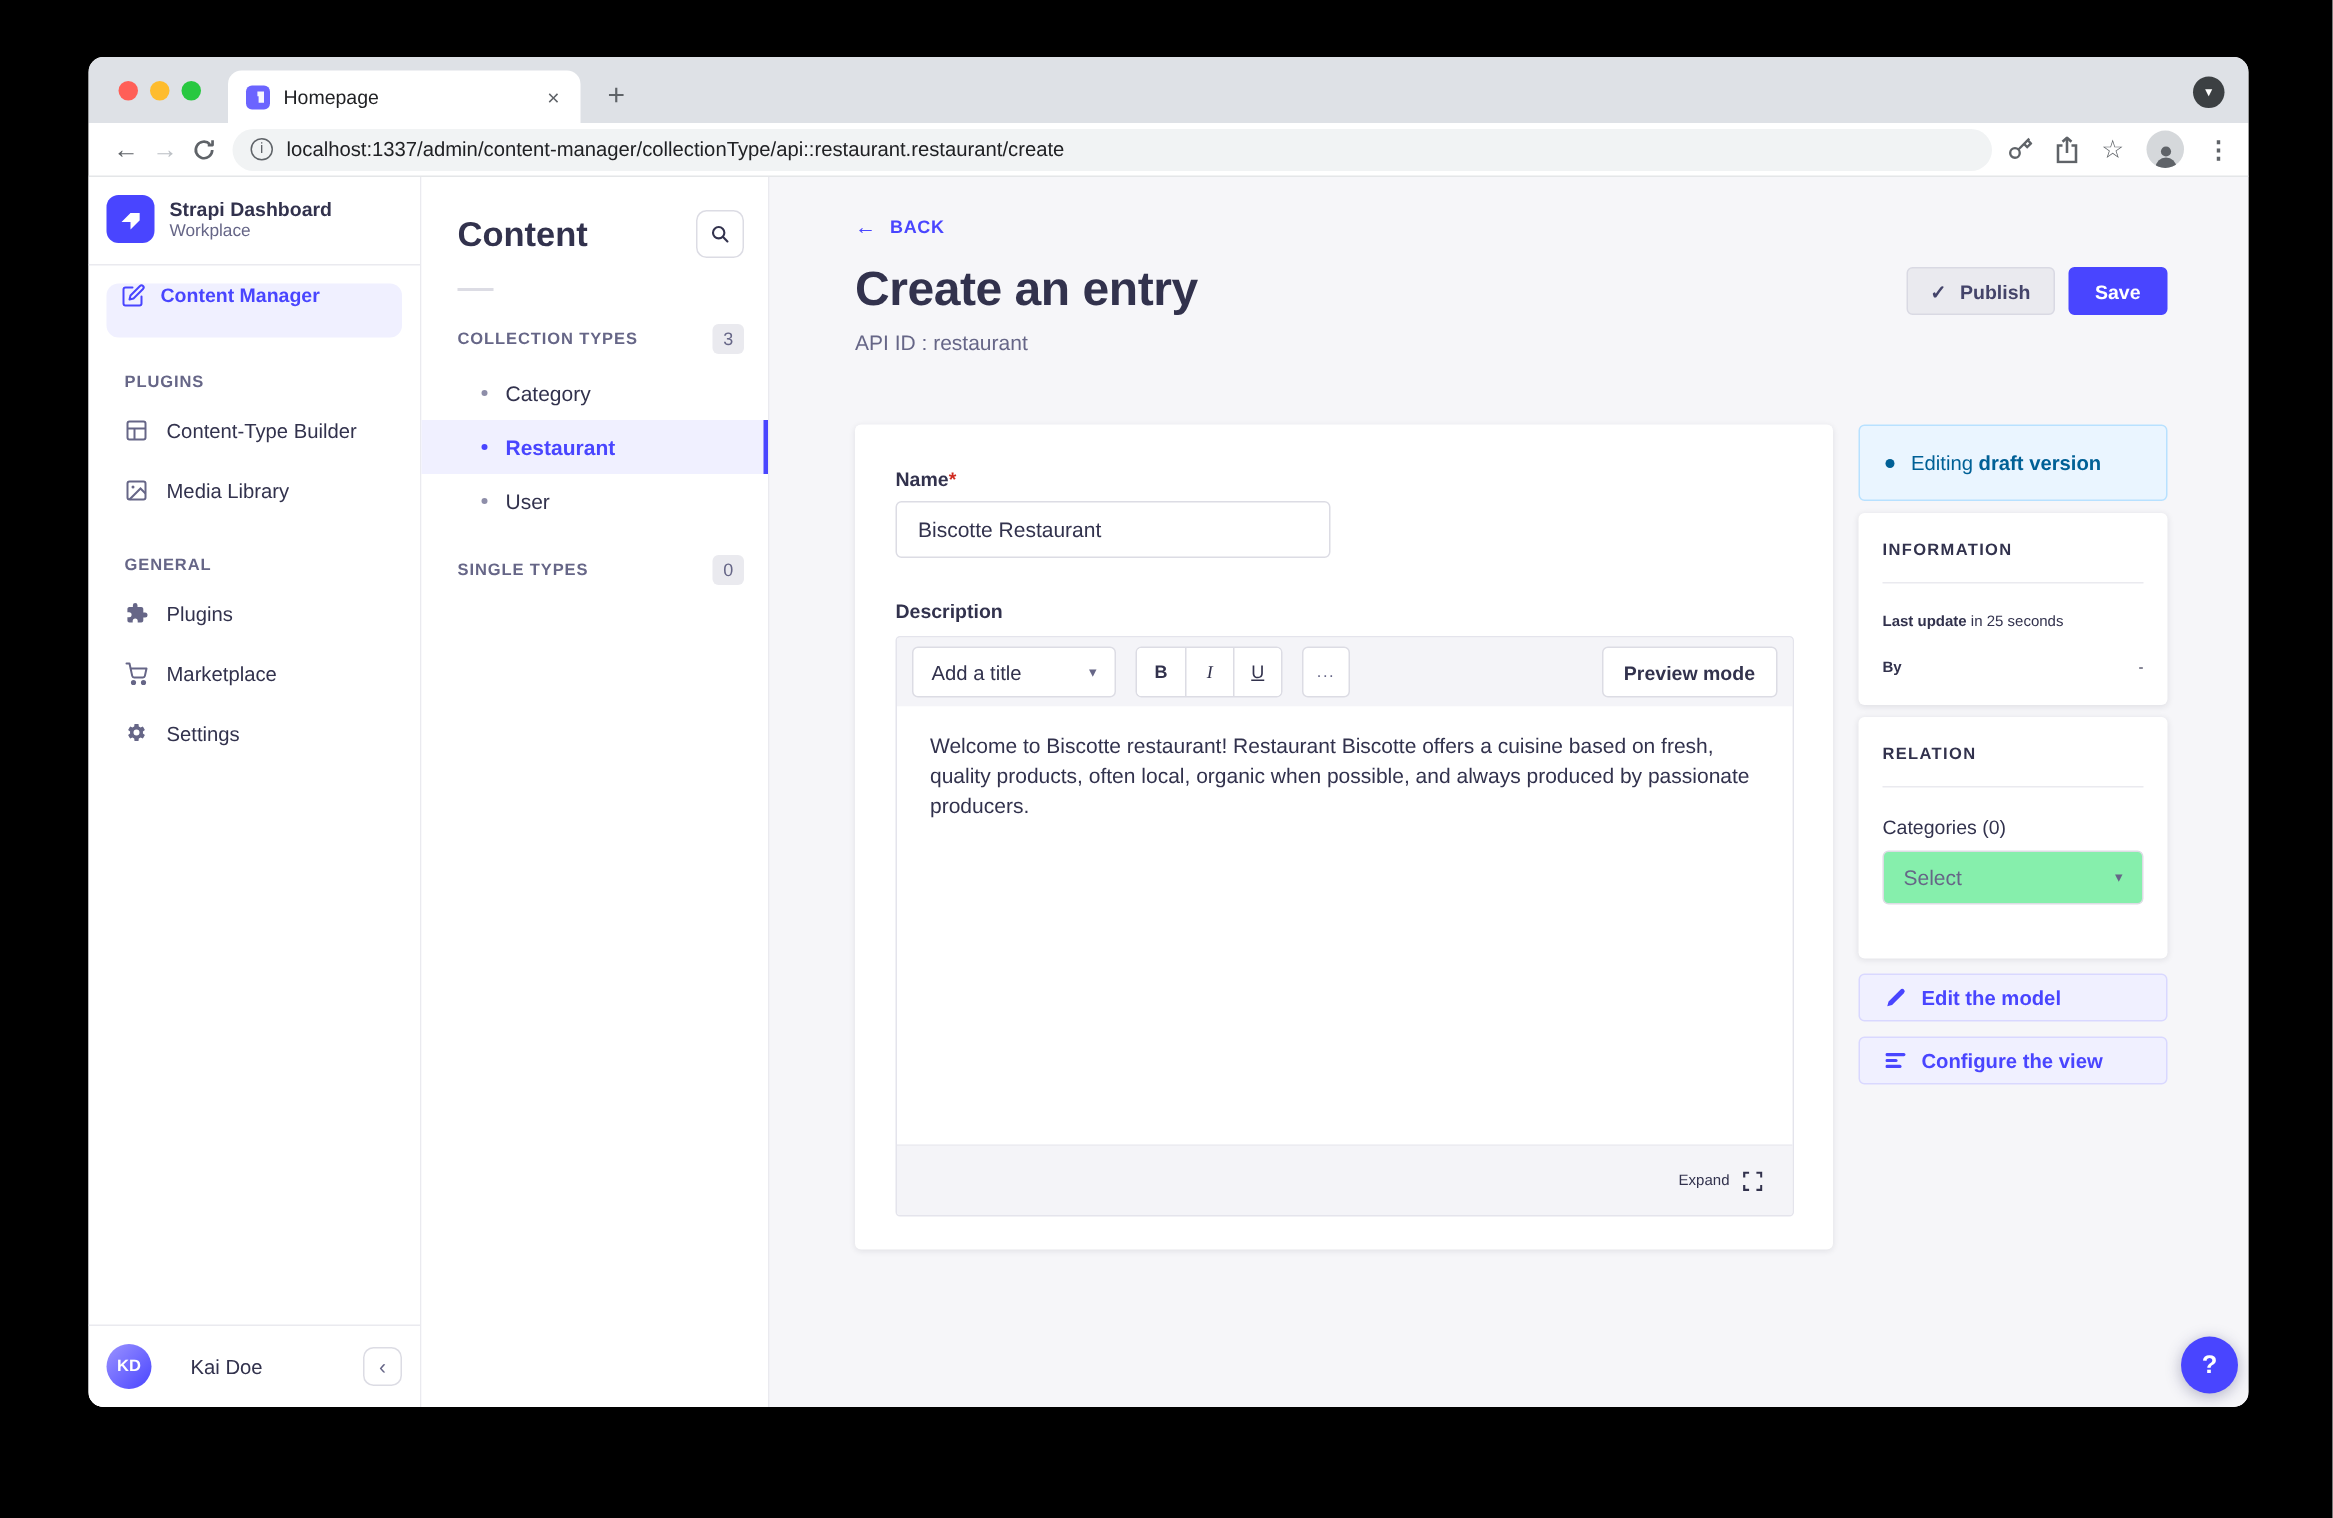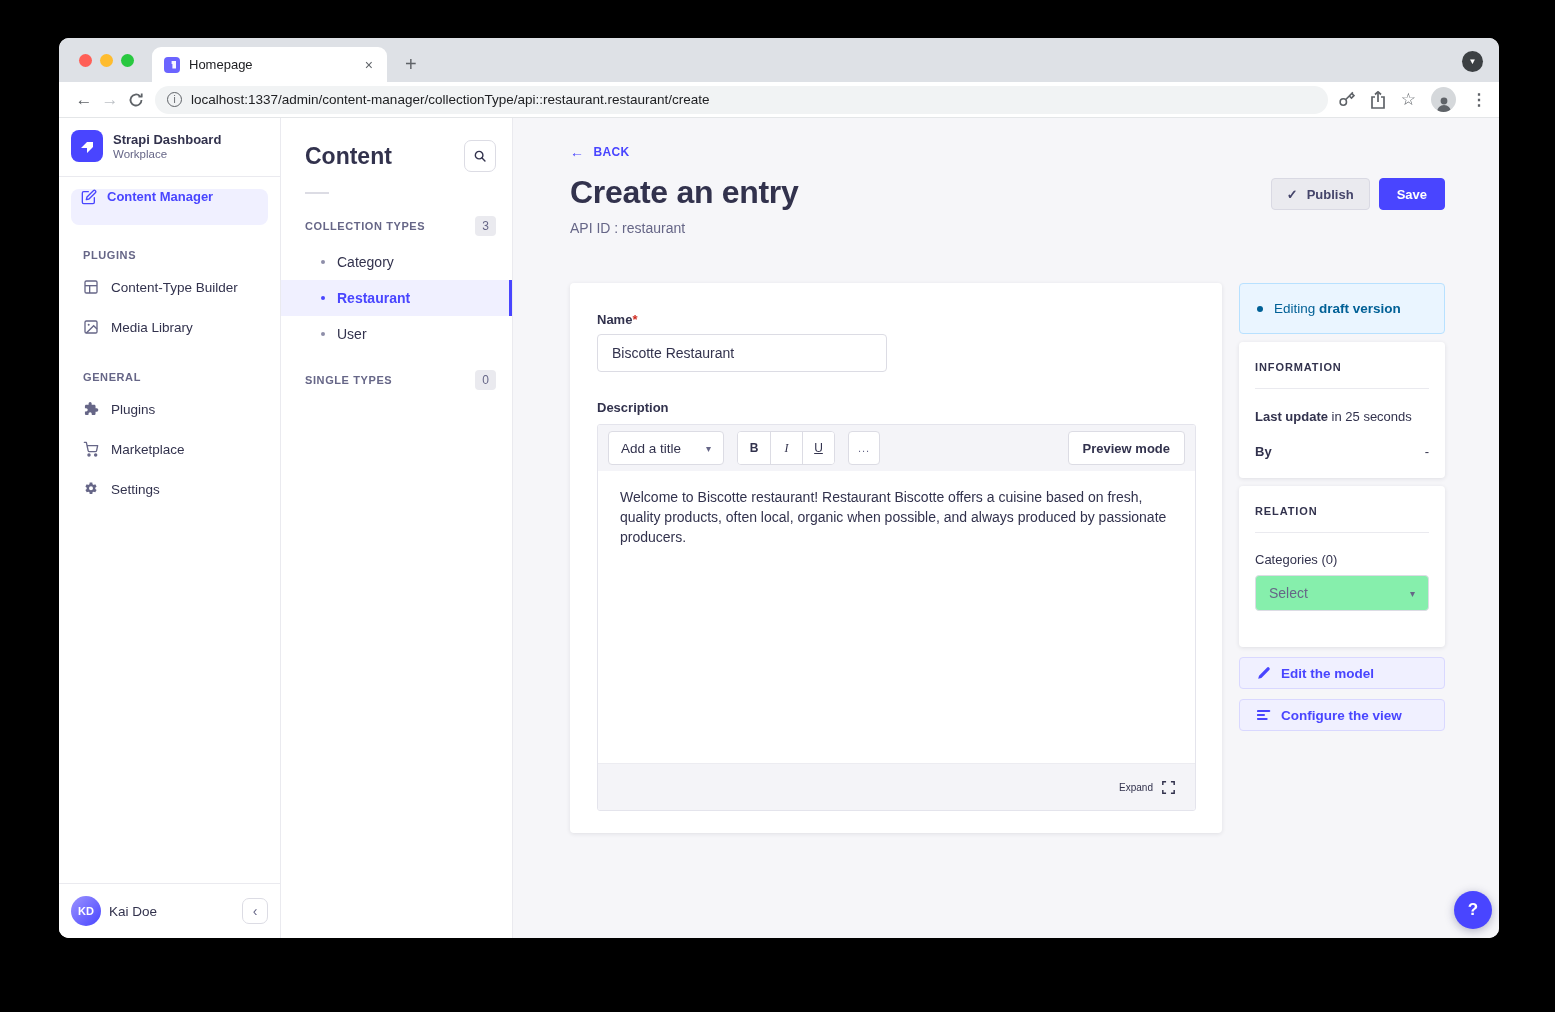--- a/index.html
+++ b/index.html
@@ -50,21 +50,21 @@
   .logo svg { position:absolute; left:6px; top:6px; }
   .app-title { font-size:13px; font-weight:bold; color:#32324d; line-height:1.25; }
   .app-sub { font-size:11.5px; color:#666687; }
   .sb-divider { height:1px; background:#eaeaef; }
   .cm-item { margin:12px 12px 0; background:#f0f0ff; border-radius:8px; height:36px; display:flex;
     align-items:flex-start; gap:10px; padding:0 10px; color:#4945ff; font-weight:bold; font-size:13px; cursor:pointer; }
   .sb-sec { padding:24px 24px 6px; font-size:11px; font-weight:bold; color:#666687; letter-spacing:.6px; }
   .sb-item { height:40px; display:flex; align-items:center; gap:12px; padding:0 24px; font-size:13.5px;
     color:#32324d; cursor:pointer; }
   .sb-item .sico { color:#666687; display:flex; flex:none; }
-  .sb-footer { margin-top:auto; border-top:1px solid #eaeaef; padding:12px; display:flex; align-items:center; gap:8px; }
+  .sb-footer { margin-top:auto; border-top:1px solid #eaeaef; padding:12px; display:flex; align-items:center; gap:26px; }
   .kd { width:30px; height:30px; border-radius:50%; background:linear-gradient(135deg,#9b93ff,#4945ff);
     color:#fff; font-size:11px; font-weight:bold; display:flex; align-items:center; justify-content:center; flex:none; }
   .kd-name { font-size:13.5px; color:#32324d; flex:1; }
   .collapse { width:26px; height:26px; border:1px solid #dcdce4; border-radius:7px; background:#fff;
     color:#666687; display:flex; align-items:center; justify-content:center; font-size:14px; cursor:pointer; }
 
   
   .contentnav { width:232px; background:#fff; border-right:1px solid #eaeaef; padding-top:22px; flex:none; }
   .cn-head { display:flex; justify-content:space-between; align-items:center; padding:0 16px 0 24px; }
   .cn-title { font-size:23px; font-weight:bold; color:#32324d; }
@@ -99,21 +99,21 @@
   .content-row { display:flex; gap:17px; margin-top:47px; align-items:flex-start; }
   .card { width:652px; background:#fff; border-radius:4px; box-shadow:0 1px 4px rgba(33,33,52,.1);
     padding:29px 26px 27px 27px; height:550px; flex:none; }
   .fld-label { font-size:13px; font-weight:bold; color:#32324d; }
   .req { color:#d02b20; }
   .name-input { display:block; margin-top:7px; width:290px; height:38px; border:1px solid #dcdce4; border-radius:4px;
     padding:0 14px; font-size:14px; color:#32324d; font-family:inherit; background:#fff; }
   .desc-label { margin-top:28px; }
   .editor { margin-top:9px; border:1px solid #e4e4ec; border-radius:3px; overflow:hidden; }
   .ed-toolbar { height:46px; background:#f4f4f8; display:flex; align-items:center; padding:0 10px; }
-  .ed-select { width:116px; height:34px; background:#fff; border:1px solid #dcdce4; border-radius:4px;
+  .ed-select { width:136px; height:34px; background:#fff; border:1px solid #dcdce4; border-radius:4px;
     display:flex; align-items:center; justify-content:space-between; padding:0 12px; font-size:13.5px; color:#32324d; cursor:pointer; }
   .caret { font-size:10px; color:#666687; }
   .ed-group { display:flex; border:1px solid #dcdce4; border-radius:4px; overflow:hidden; margin-left:13px; background:#fff; }
   .ed-btn { width:32px; height:32px; background:#fff; display:flex; align-items:center; justify-content:center;
     font-size:12px; color:#32324d; cursor:pointer; }
   .ed-btn + .ed-btn { border-left:1px solid #dcdce4; }
   .ed-btn.b { font-weight:bold; }
   .ed-btn.i { font-style:italic; font-family:"Liberation Serif", serif; }
   .ed-btn.u { text-decoration:underline; }
   .ed-more { margin-left:13px; width:32px; height:34px; border:1px solid #dcdce4; border-radius:4px; background:#fff;
@@ -128,21 +128,21 @@
   .expand-btn { display:flex; align-items:center; gap:9px; cursor:pointer; }
 
   
   .aside { width:206px; flex:none; display:flex; flex-direction:column; }
   .draft-box { background:#eaf5ff; border:1px solid #b8e1ff; border-radius:4px; height:51px; display:flex;
     align-items:center; gap:11px; padding:0 17px; color:#006096; font-size:13.5px; }
   .draft-dot { width:6px; height:6px; border-radius:50%; background:#006096; flex:none; }
   .panel { background:#fff; border-radius:4px; box-shadow:0 1px 4px rgba(33,33,52,.1); margin-top:8px; padding:19px 16px; }
   .panel-title { font-size:11px; font-weight:bold; color:#32324d; letter-spacing:.9px; }
   .panel-divider { height:1px; background:#eaeaef; margin-top:15px; }
-  .inforow { display:flex; justify-content:space-between; align-items:baseline; font-size:13px; color:#32324d; margin-top:20px; }
+  .inforow { display:flex; justify-content:space-between; align-items:baseline; font-size:10px; color:#32324d; margin-top:20px; }
   .inforow .lbl { font-weight:bold; }
   .inforow .val { color:#32324d; }
   .inforow.update { display:block; }
   .rel-label { font-size:13px; color:#32324d; margin-top:19px; }
   .rel-select { margin-top:8px; height:36px; border:1px solid #dcdce4; border-radius:4px; background:#86efac;
     display:flex; align-items:center; justify-content:space-between; padding:0 13px; font-size:14px; color:#666687;
     cursor:pointer; margin-bottom:17px; }
   .aside-btn { margin-top:10px; height:32px; background:#f0f0ff; border:1px solid #d9d8ff; border-radius:4px;
     display:flex; align-items:center; gap:10px; padding:0 17px; color:#4945ff; font-size:13.5px; font-weight:bold; cursor:pointer; }
   .aside-btn .aico { display:flex; color:#4945ff; flex:none; }

